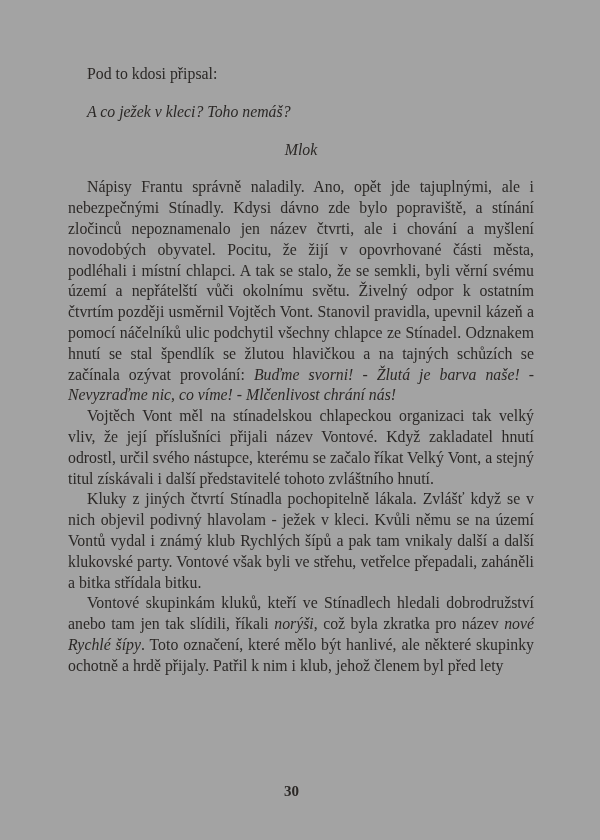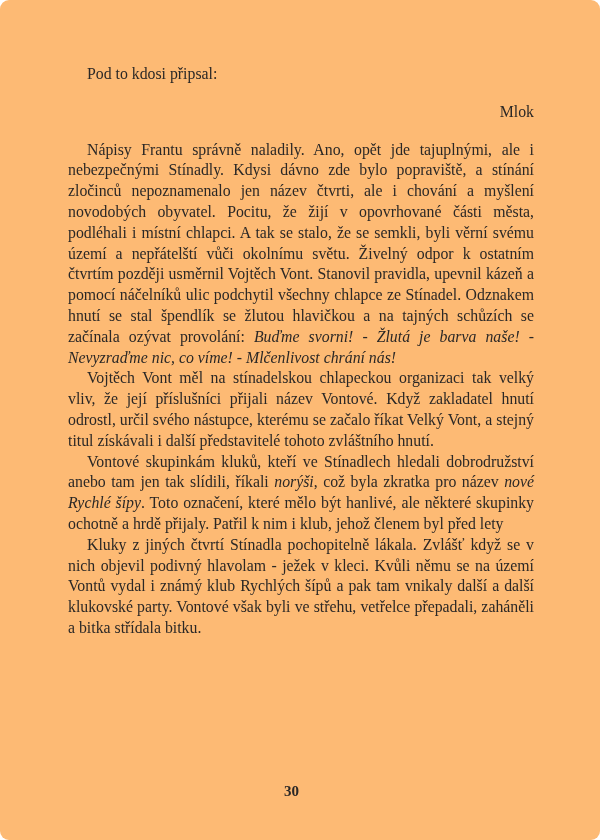--- a/index.html
+++ b/index.html
@@ -9,22 +9,21 @@
   body {
     width: 600px;
     height: 840px;
     background: #ffffff;
     overflow: hidden;
   }
   .book-page {
     position: relative;
     width: 600px;
     height: 840px;
-    background: #fdba74;
-    border-radius: 9px;
+    background: #a3a3a3;
   }
   .text-column {
     position: absolute;
     left: 68px;
     top: 64px;
     width: 466px;
     font-family: "Liberation Serif", "DejaVu Serif", serif;
     font-size: 15.8px;
     line-height: 20.8px;
     color: #2b2826;
@@ -42,21 +41,22 @@
     margin-bottom: 17px !important;
   }
   .italic {
     font-style: italic;
   }
   .justify {
     text-align: justify;
     text-justify: inter-word;
   }
   .signature {
-    text-align: right;
+    text-align: center;
+    font-style: italic;
   }
   .body-par {
     text-indent: 19px;
     text-align: justify;
     text-justify: inter-word;
     font-family: Liberation Serif, serif;
   }
   .page-number {
     position: absolute;
     left: 0;
@@ -68,22 +68,23 @@
     font-weight: bold;
     color: #2b2826;
   }
 </style>
 </head>
 <body>
 
 <div class="book-page">
   <div class="text-column">
     <p class="indent gap-after">Pod to kdosi připsal:</p>
+    <p class="indent italic gap-after">A co ježek v kleci? Toho nemáš?</p>
     <p class="signature gap-after">Mlok</p>
     <div id="body-paragraphs">
         <p class="body-par"><span>Nápisy Frantu správně naladily. Ano, opět jde tajuplnými, ale i nebezpečnými Stínadly. Kdysi dávno zde bylo popraviště, a stínání zločinců nepoznamenalo jen název čtvrti, ale i chování a myšlení novodobých obyvatel. Pocitu, že žijí v opovrhované části města, podléhali i místní chlapci. A tak se stalo, že se semkli, byli věrní svému území a nepřátelští vůči okolnímu světu. Živelný odpor k ostatním čtvrtím později usměrnil Vojtěch Vont. Stanovil pravidla, upevnil kázeň a pomocí náčelníků ulic podchytil všechny chlapce ze Stínadel. Odznakem hnutí se stal špendlík se žlutou hlavičkou a na tajných schůzích se začínala ozývat provolání: </span><i>Buďme svorni! - Žlutá je barva naše! - Nevyzraďme nic, co víme! - Mlčenlivost chrání nás!</i></p>
         <p class="body-par"><span>Vojtěch Vont měl na stínadelskou chlapeckou organizaci tak velký vliv, že její příslušníci přijali název Vontové. Když zakladatel hnutí odrostl, určil svého nástupce, kterému se začalo říkat Velký Vont, a stejný titul získávali i další představitelé tohoto zvláštního hnutí.</span></p>
+        <p class="body-par"><span>Kluky z jiných čtvrtí Stínadla pochopitelně lákala. Zvlášť když se v nich objevil podivný hlavolam - ježek v kleci. Kvůli němu se na území Vontů vydal i známý klub Rychlých šípů a pak tam vnikaly další a další klukovské party. Vontové však byli ve střehu, vetřelce přepadali, zaháněli a bitka střídala bitku.</span></p>
         <p class="body-par"><span>Vontové skupinkám kluků, kteří ve Stínadlech hledali dobrodružství anebo tam jen tak slídili, říkali </span><i>norýši</i><span>, což byla zkratka pro název </span><i>nové Rychlé šípy</i><span>. Toto označení, které mělo být hanlivé, ale některé skupinky ochotně a hrdě přijaly. Patřil k nim i klub, jehož členem byl před lety</span></p>
-        <p class="body-par"><span>Kluky z jiných čtvrtí Stínadla pochopitelně lákala. Zvlášť když se v nich objevil podivný hlavolam - ježek v kleci. Kvůli němu se na území Vontů vydal i známý klub Rychlých šípů a pak tam vnikaly další a další klukovské party. Vontové však byli ve střehu, vetřelce přepadali, zaháněli a bitka střídala bitku.</span></p>
       </div>
   </div>
   <div class="page-number">30</div>
 </div>
 
 </body></html>

